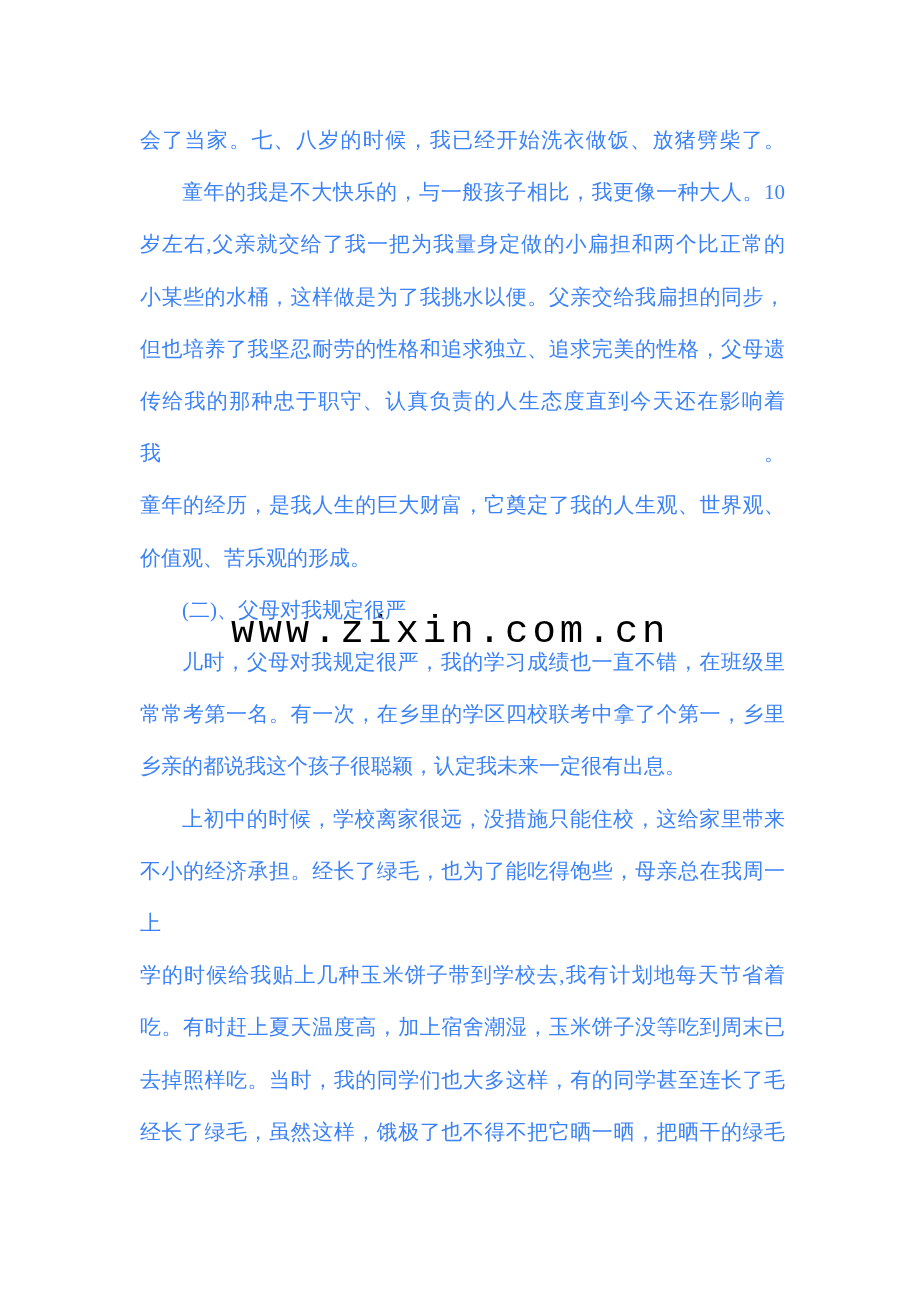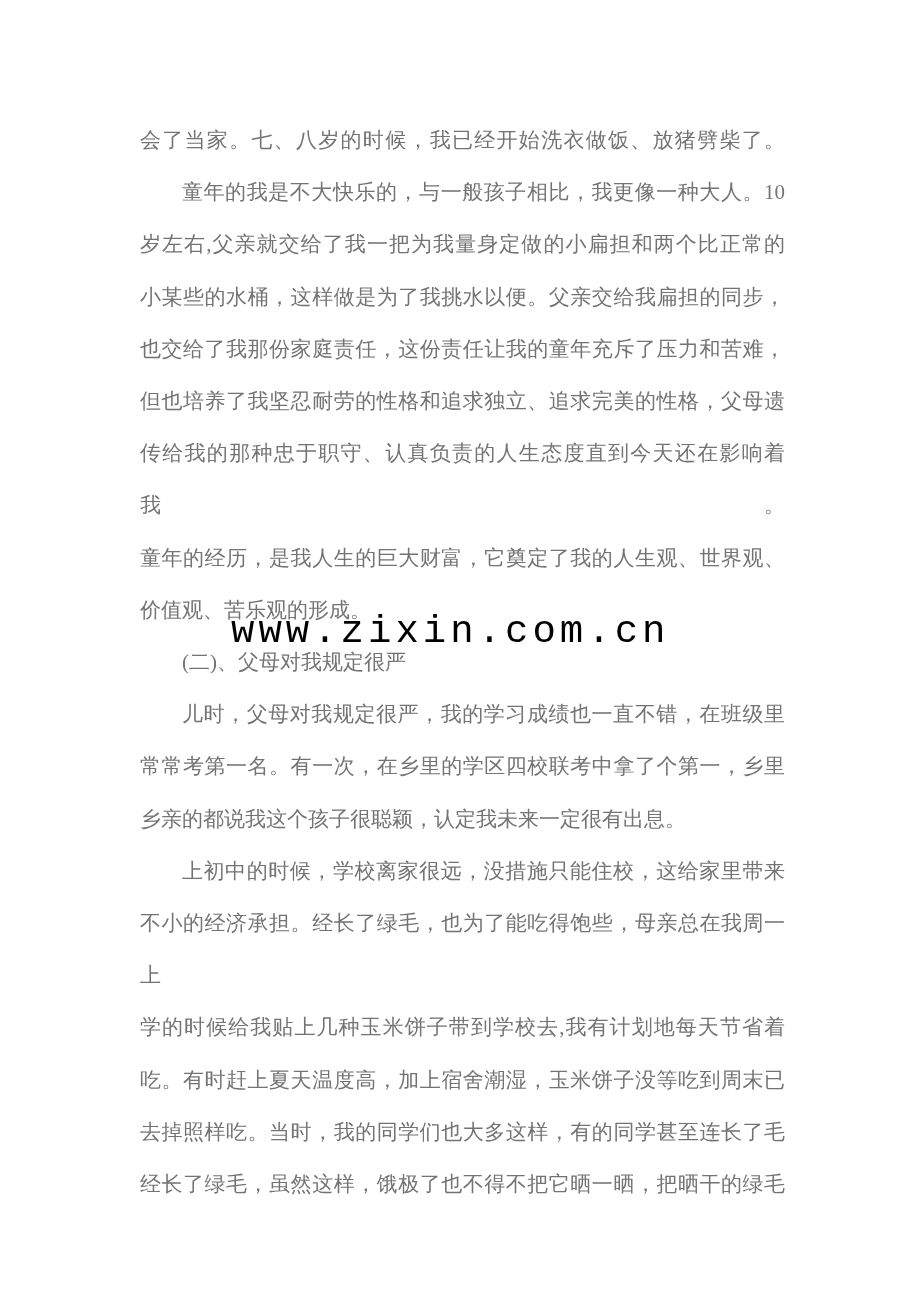--- a/index.html
+++ b/index.html
@@ -26,21 +26,21 @@
     color: #000000;
     white-space: nowrap;
     user-select: none;
   }
   .content {
     position: absolute;
     left: 140px;
     top: 114px;
     width: 645px;
     z-index: 2;
-    color: #737373;
+    color: #3b82f6;
     font-size: 21px;
     line-height: 52.2px;
   }
   .line {
     min-height: 52.2px;
   }
   .line.fill {
     text-align: justify;
     text-align-last: justify;
   }
@@ -52,21 +52,20 @@
 <body>
 
 <div class="page">
   <div class="watermark">www.zixin.com.cn</div>
   <div class="content">
     <div>
         <div class="line fill">会了当家。七、八岁的时候，我已经开始洗衣做饭、放猪劈柴了。</div>
         <div class="line indent fill">童年的我是不大快乐的，与一般孩子相比，我更像一种大人。10</div>
         <div class="line fill">岁左右,父亲就交给了我一把为我量身定做的小扁担和两个比正常的</div>
         <div class="line fill">小某些的水桶，这样做是为了我挑水以便。父亲交给我扁担的同步，</div>
-        <div class="line fill">也交给了我那份家庭责任，这份责任让我的童年充斥了压力和苦难，</div>
         <div class="line fill">但也培养了我坚忍耐劳的性格和追求独立、追求完美的性格，父母遗</div>
         <div class="line fill">传给我的那种忠于职守、认真负责的人生态度直到今天还在影响着我。</div>
         <div class="line fill">童年的经历，是我人生的巨大财富，它奠定了我的人生观、世界观、</div>
         <div class="line">价值观、苦乐观的形成。</div>
         <div class="line indent">(二)、父母对我规定很严</div>
         <div class="line indent fill">儿时，父母对我规定很严，我的学习成绩也一直不错，在班级里</div>
         <div class="line fill">常常考第一名。有一次，在乡里的学区四校联考中拿了个第一，乡里</div>
         <div class="line">乡亲的都说我这个孩子很聪颖，认定我未来一定很有出息。</div>
         <div class="line indent fill">上初中的时候，学校离家很远，没措施只能住校，这给家里带来</div>
         <div class="line fill">不小的经济承担。经长了绿毛，也为了能吃得饱些，母亲总在我周一上</div>

